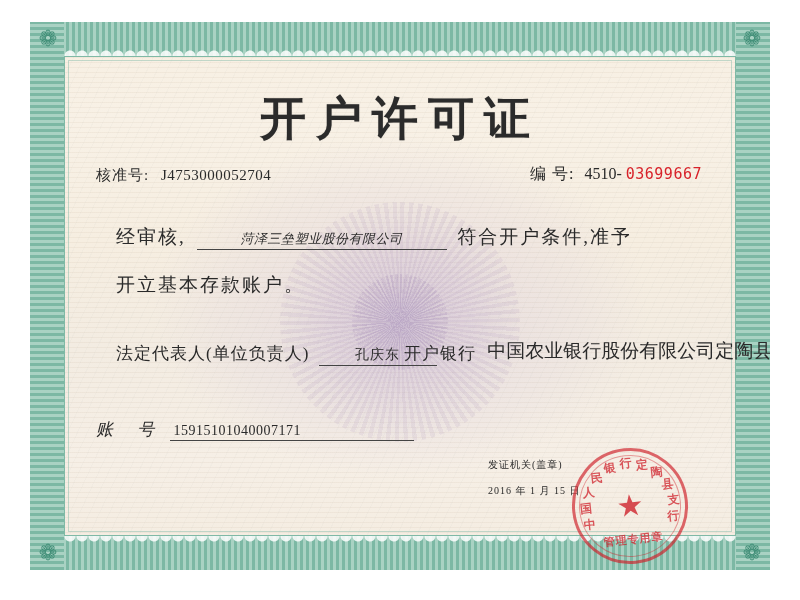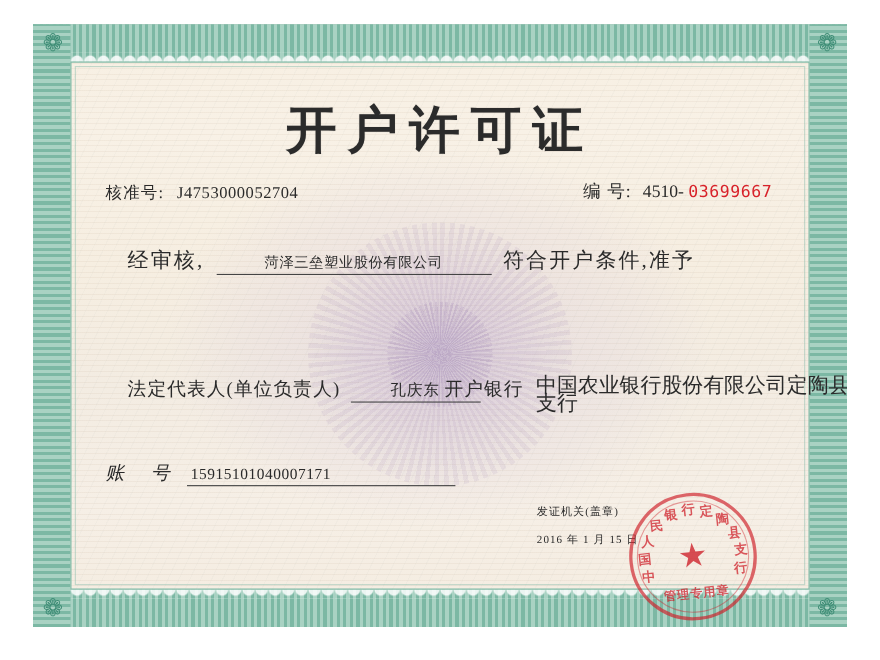--- a/index.html
+++ b/index.html
@@ -229,20 +229,21 @@
   .para1 .fill {
     display: inline-block;
     width: 250px;
     border-bottom: 1px solid #444;
     text-align: center;
     font-size: 13px;
     letter-spacing: 0.5px;
     margin: 0 4px;
     vertical-align: baseline;
     padding-bottom: 1px;
+    font-style: italic;
   }
   .para2 {
     position: absolute;
     left: 42px;
     top: 206px;
     font-size: 19px;
     letter-spacing: 2px;
   }
 
   .row-rep {
@@ -413,31 +414,31 @@
         <span class="prefix">4510-</span>
         <span class="red">03699667</span>
       </div>
 
       <div class="para1">
         <span>经审核,</span>
         <span class="fill">菏泽三垒塑业股份有限公司</span>
         <span>符合开户条件,准予</span>
       </div>
 
+      <div class="para2">开立基本存款账户。</div>
 
       <div class="row-rep">
         <span>法定代表人(单位负责人)</span>
         <span class="fill">孔庆东</span>
       </div>
 
       <div class="row-bank">
         <span>开户银行</span>
         <span class="bank-name">
           <span>中国农业银行股份有限公司定陶县</span>
-          <span class="bank-line2">支行</span>
         </span>
       </div>
 
       <div class="row-account">
         <span class="label">账 号</span>
         <span class="fill">15915101040007171</span>
       </div>
 
       <div class="issuer">
         <div class="line1">发证机关(盖章)</div>

